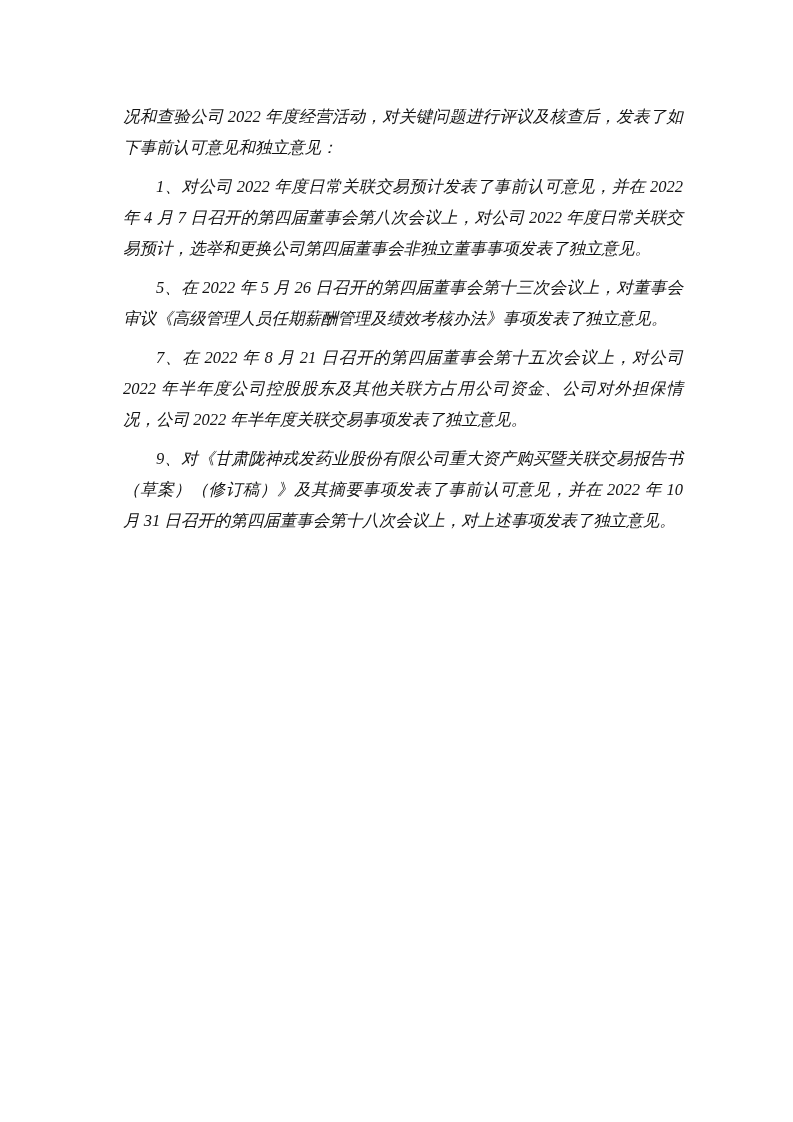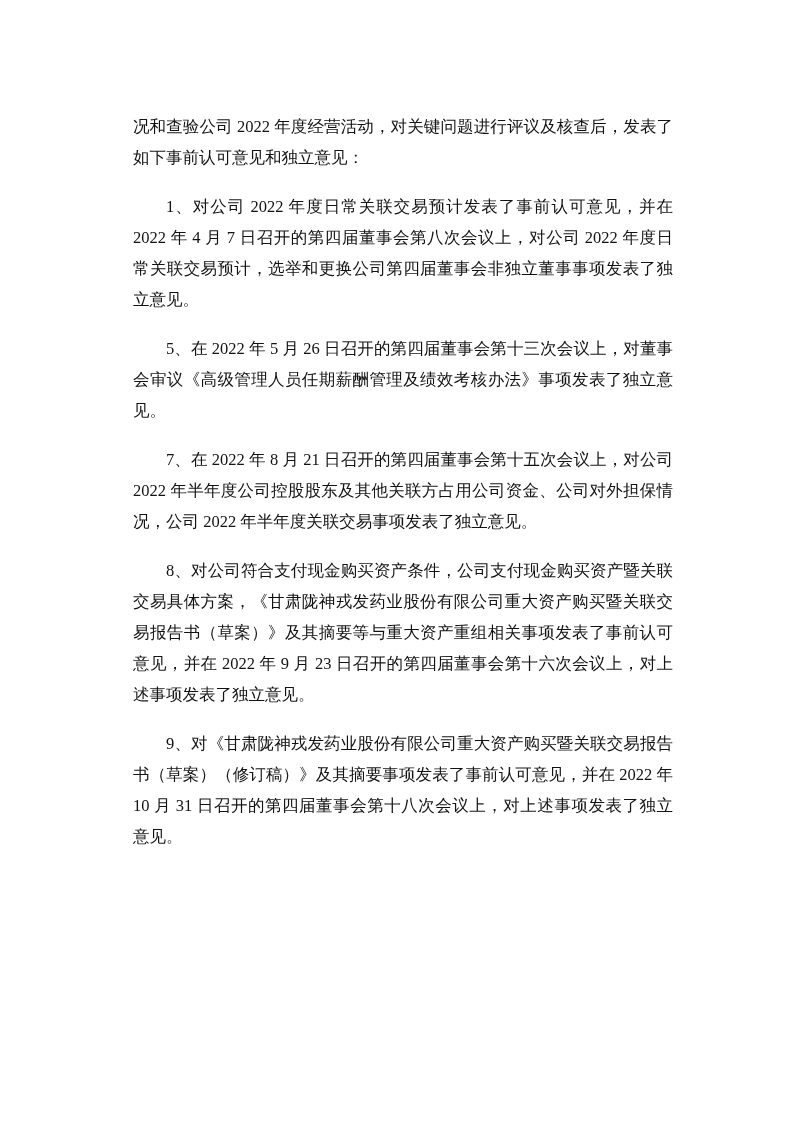--- a/index.html
+++ b/index.html
@@ -20,32 +20,32 @@
     left: 115px;
     top: 93px;
     width: 576px;
     color: #121212;
     font-size: 16.5px;
     line-height: 31px;
     text-align: justify;
     text-justify: inter-ideograph;
   }
   .content p {
-    margin: 18px;
+    margin: 8px;
     padding: 0;
+    font-style: italic;
   }
   .content p.indent {
     text-indent: 2em;
   }
 </style>
 </head>
 <body>
 
 <div class="page">
   <div class="content">
     <p>况和查验公司 2022 年度经营活动，对关键问题进行评议及核查后，发表了如下事前认可意见和独立意见：</p>
     <p class="indent">1、对公司 2022 年度日常关联交易预计发表了事前认可意见，并在 2022 年 4 月 7 日召开的第四届董事会第八次会议上，对公司 2022 年度日常关联交易预计，选举和更换公司第四届董事会非独立董事事项发表了独立意见。</p>
     <p class="indent">5、在 2022 年 5 月 26 日召开的第四届董事会第十三次会议上，对董事会审议《高级管理人员任期薪酬管理及绩效考核办法》事项发表了独立意见。</p>
     <p class="indent">7、在 2022 年 8 月 21 日召开的第四届董事会第十五次会议上，对公司 2022 年半年度公司控股股东及其他关联方占用公司资金、公司对外担保情况，公司 2022 年半年度关联交易事项发表了独立意见。</p>
-    <p class="indent">8、对公司符合支付现金购买资产条件，公司支付现金购买资产暨关联交易具体方案，《甘肃陇神戎发药业股份有限公司重大资产购买暨关联交易报告书（草案）》及其摘要等与重大资产重组相关事项发表了事前认可意见，并在 2022 年 9 月 23 日召开的第四届董事会第十六次会议上，对上述事项发表了独立意见。</p>
     <p class="indent">9、对《甘肃陇神戎发药业股份有限公司重大资产购买暨关联交易报告书（草案）（修订稿）》及其摘要事项发表了事前认可意见，并在 2022 年 10 月 31 日召开的第四届董事会第十八次会议上，对上述事项发表了独立意见。</p>
   </div>
 </div>
 
 </body></html>

